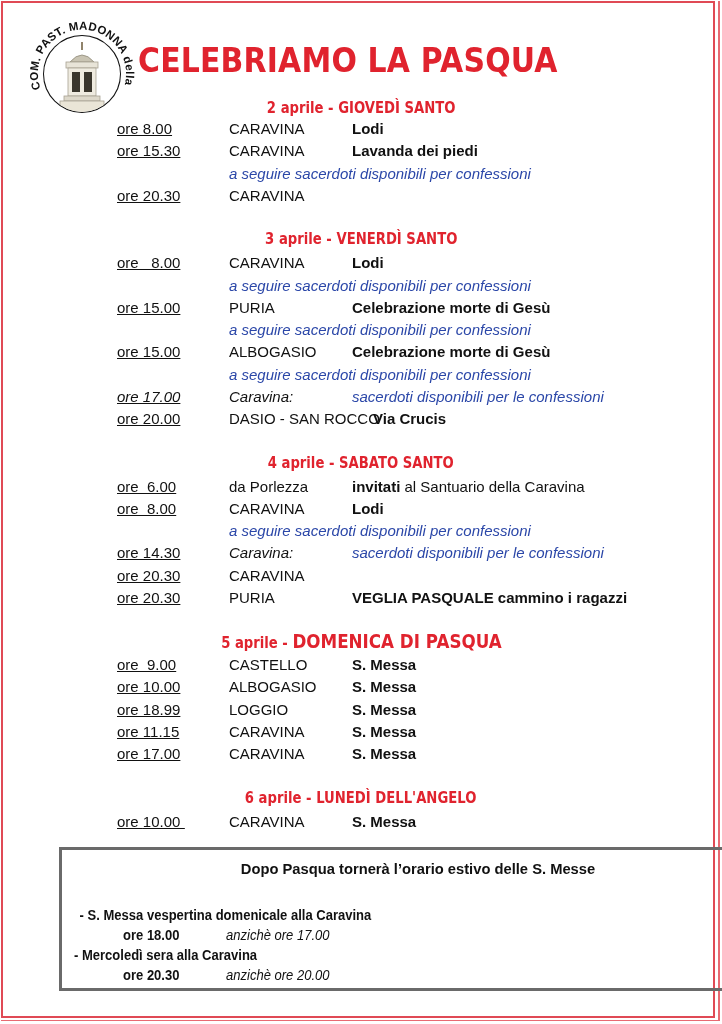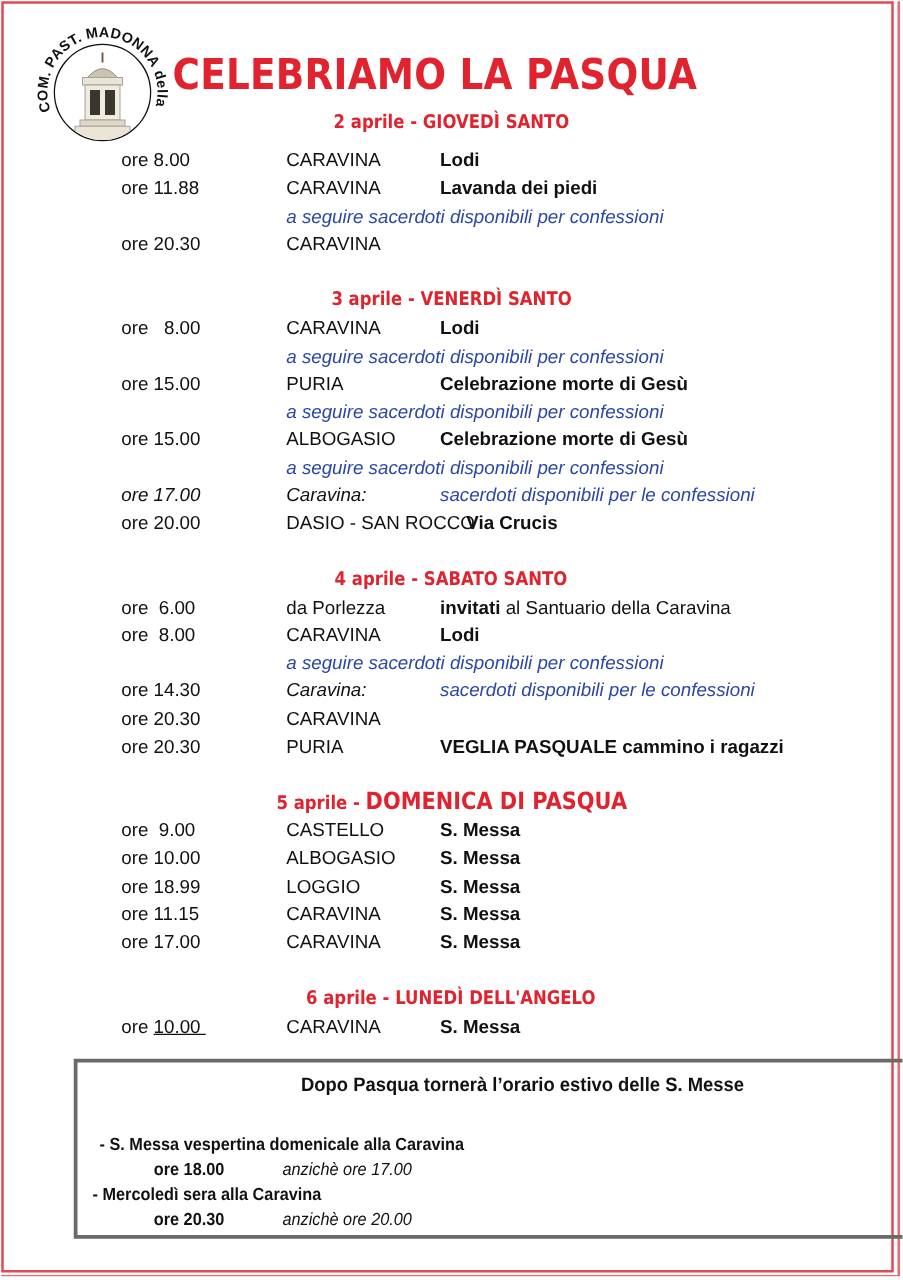--- a/index.html
+++ b/index.html
@@ -33,21 +33,21 @@
       font-family: "DejaVu Sans", sans-serif; font-weight: bold; font-size: 15px; color: #e0232e;
       white-space: nowrap;
     }
     .day-head .inner { display: inline-block; transform: scaleX(0.88); }
     .day-head.big .name { font-size: 19px; }
     .day-head .name-sm { font-size: 15px; }
     .row {
       position: absolute; left: 0; width: 722px; height: 22px; font-size: 15px; line-height: 22px;
       white-space: nowrap;
     }
-    .row .time { position: absolute; left: 97px; }
+    .row .time { position: absolute; left: 117px; text-decoration: underline; }
     .row .place { position: absolute; left: 229px; }
     .row .act { position: absolute; left: 352px; font-weight: bold; }
     .row .act .plain { font-weight: normal; }
     .row .note { position: absolute; left: 229px; color: #2b47a8; font-style: italic; }
     .row .note2 { position: absolute; left: 352px; color: #2b47a8; font-style: italic; }
     .row.it .time, .row.it .place { font-style: italic; }
     .u { text-decoration: underline; }
     .box {
       position: absolute; left: 59px; top: 847px; width: 718px; height: 144px;
       border: 3px solid #6a6a6a; box-sizing: border-box;
@@ -91,30 +91,30 @@
       <rect x="74" y="96" width="20" height="12" fill="#c8a98a"></rect>
     </g>
     <text font-family="Liberation Sans, sans-serif" font-weight="bold" font-size="11.5" fill="#111" letter-spacing="0.3">
       <textPath href="#ringpath" startOffset="2%">COM. PAST. MADONNA della CARAVINA</textPath>
     </text>
   </svg>
 </div>
 
 <div class="title">CELEBRIAMO LA PASQUA</div>
 
-<div class="day-head" style="top:88px;text-align:center;">
+<div class="day-head" style="top:99px;text-align:center;">
   <span class="inner"><span>2 aprile -</span> <span>GIOVEDÌ SANTO</span></span>
 </div>
 <div class="row" style="top:118px;">
   <span class="time">ore   8.00</span>
   <span class="place">CARAVINA</span>
   <span class="act">Lodi</span>
 </div>
 <div class="row" style="top:140px;">
-  <span class="time">ore 11.88</span>
+  <span class="time">ore 15.30</span>
   <span class="place">CARAVINA</span>
   <span class="act">Lavanda dei piedi</span>
 </div>
 <div class="row" style="top:163px;">
   <span class="note">a seguire sacerdoti disponibili per confessioni</span>
 </div>
 <div class="row" style="top:185px;">
   <span class="time">ore 20.30</span>
   <span class="place">CARAVINA</span>
 </div>

